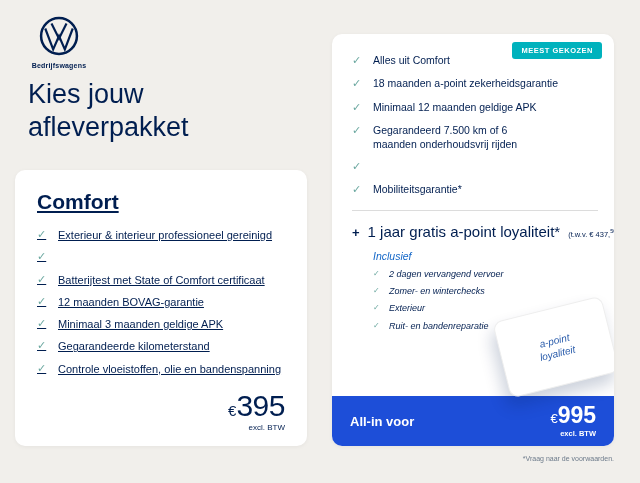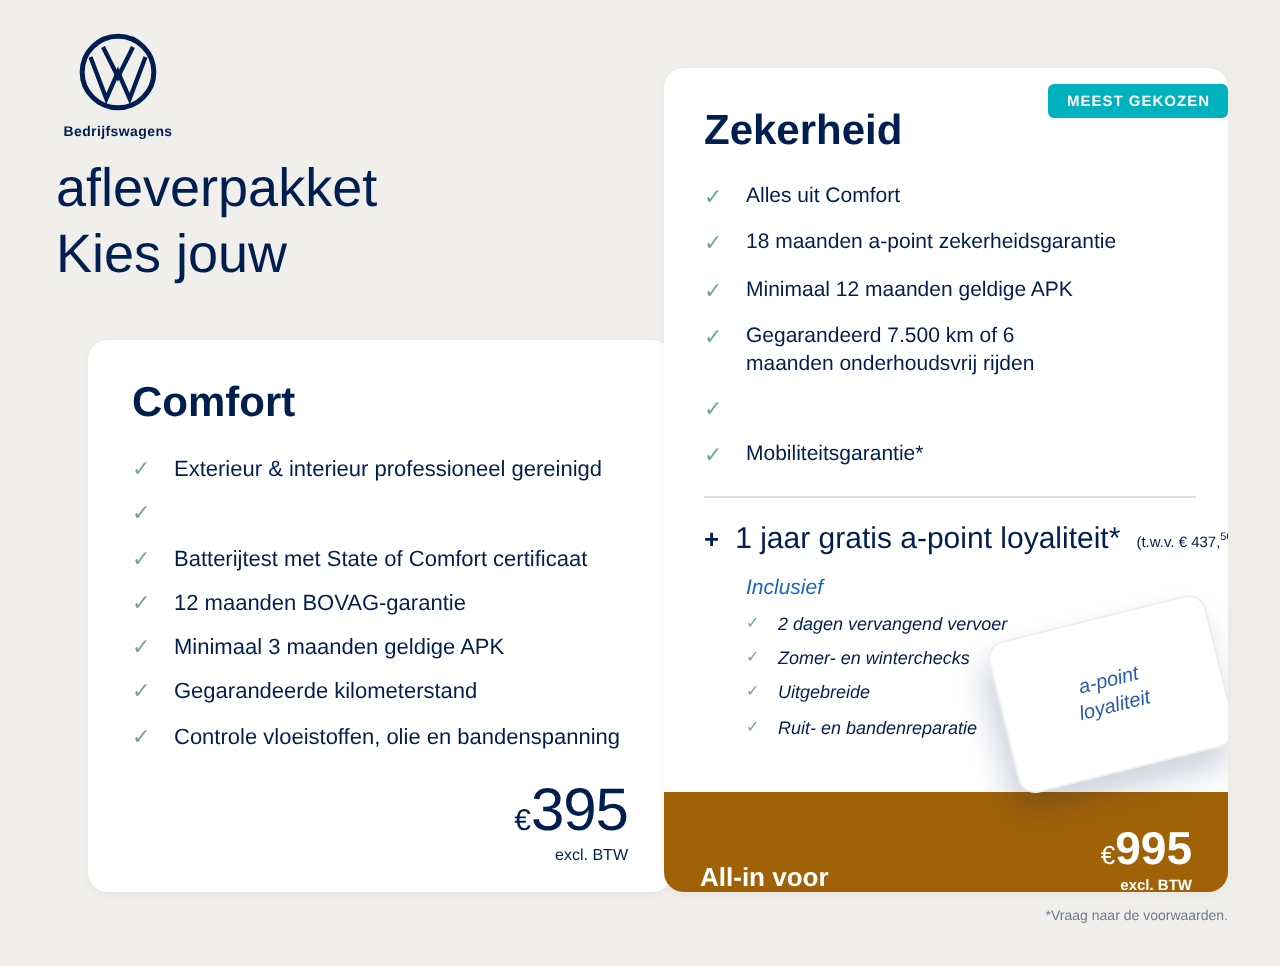--- a/index.html
+++ b/index.html
@@ -14,35 +14,35 @@
 
   
   .brand { position:absolute; left:26px; top:16px; width:66px; text-align:center; }
   .brand-name { font-size:7px; font-weight:bold; letter-spacing:.2px; margin-top:2px; }
 
   
   .page-title { position:absolute; left:28px; top:78px; font-size:27px; line-height:1.22; font-weight:400; }
 
   
   .card { position:absolute; background:#fff; border-radius:10px; box-shadow:0 1px 4px rgba(0,0,0,.05); }
-  .card-comfort { left:44px; top:170px; width:292px; height:276px; padding:20px 22px; }
+  .card-comfort { left:15px; top:170px; width:292px; height:276px; padding:20px 22px;text-decoration:underline; }
   .card-title { font-size:21px; font-weight:bold; margin-bottom:14px; }
 
   .check-item { display:flex; gap:9px; margin-bottom:8px; font-size:11px; line-height:1.3; }
   .check { color:#6aa79f; font-size:11px; line-height:1.3; flex:0 0 12px; font-family:"DejaVu Sans",sans-serif; }
 
   .price { position:absolute; right:22px; bottom:14px; text-align:right; line-height:1; }
   .price .cur { font-size:15px; }
   .price .amt { font-size:30px; letter-spacing:-.5px; }
   .price .note { font-size:8px; margin-top:3px; }
 
   
   .card-zekerheid { left:332px; top:34px; width:282px; height:412px; padding:0; display:flex; flex-direction:column; overflow:hidden; }
   .z-content { position:relative; flex:1; padding:20px 16px 0 20px; }
-  .badge { position:absolute; top:8px; right:0; background:#00b2bd; color:#fff; font-size:7.5px; font-weight:bold; letter-spacing:.5px; padding:4px 9px; border-radius:3px; }
+  .badge { position:absolute; top:8px; right:12px; background:#00b2bd; color:#fff; font-size:7.5px; font-weight:bold; letter-spacing:.5px; padding:4px 9px; border-radius:3px; }
   .z-content .check-item { font-size:10.5px; margin-bottom:9px; padding-right:60px; }
   .z-content .check-item.full { padding-right:10px; }
   .divider { border:none; border-top:1px solid #dcdcdc; margin:12px 0; }
 
   .loyalty-row { display:flex; align-items:baseline; gap:8px; white-space:nowrap; }
   .plus { font-size:13px; font-weight:bold; }
   .loyalty-title { font-size:15px; font-weight:normal; }
   .twv { font-size:7.5px; }
   .twv sup { font-size:5.5px; }
 
@@ -54,21 +54,21 @@
   .loyalty-card {
     position:absolute; right:2px; top:274px; width:112px; height:78px;
     background:#fff; border-radius:9px;
     box-shadow:-5px 9px 16px rgba(0,30,80,.20);
     border:1px solid #eee;
     transform:rotate(-14deg);
     display:flex; align-items:center; justify-content:center;
   }
   .loyalty-card-text { text-align:center; color:#2a5cab; font-size:10px; font-style:italic; line-height:1.3; }
 
-  .allin-bar { height:50px; background:#a16207; color:#fff; display:flex; align-items:flex-end; justify-content:space-between; padding:0 18px; }
+  .allin-bar { height:50px; background:#1d4ed8; color:#fff; display:flex; align-items:center; justify-content:space-between; padding:0 18px; }
   .allin-label { font-size:13px; font-weight:bold; }
   .allin-price { text-align:right; line-height:1; }
   .allin-price .cur { font-size:13px; }
   .allin-price .amt { font-size:23px; font-weight:bold;margin-top:20px; }
   .allin-price .note { font-size:7.5px; font-weight:bold; margin-top:3px; }
 
   .footnote { position:absolute; right:26px; top:455px; font-size:7px; color:#6c7a8a; }
 </style>
 </head>
 <body>
@@ -78,22 +78,22 @@
     <svg viewBox="0 0 48 48" width="40" height="40" aria-hidden="true">
       <circle cx="24" cy="24" r="21.5" fill="none" stroke="#001e50" stroke-width="3"></circle>
       <path d="M15 9 L24 27 L33 9" fill="none" stroke="#001e50" stroke-width="2.6"></path>
       <path d="M7.5 15 L17 40 L24 24 L31 40 L40.5 15" fill="none" stroke="#001e50" stroke-width="2.6"></path>
     </svg>
   </span>
   <div class="brand-name">Bedrijfswagens</div>
 </div>
 
 <h1 class="page-title">
+  <div>Kies jouw</div>
   <div>afleverpakket</div>
-  <div>Kies jouw</div>
 </h1>
 
 <section class="card card-comfort">
   <h2 class="card-title">Comfort</h2>
 
   <div class="check-item">
     <span class="check">✓</span>
     <span>Exterieur &amp; interieur professioneel gereinigd</span>
   </div>
   <div class="check-item">
@@ -124,21 +124,20 @@
     <div>
       <span class="cur">€</span><span class="amt">395</span>
     </div>
     <div class="note">excl. BTW</div>
   </div>
 </section>
 
 <section class="card card-zekerheid">
   <div class="z-content">
     <div class="badge">MEEST GEKOZEN</div>
-    <h2 class="card-title">Zekerheid</h2>
 
     <div class="check-item">
       <span class="check">✓</span>
       <span>Alles uit Comfort</span>
     </div>
     <div class="check-item full">
       <span class="check">✓</span>
       <span>18 maanden a-point zekerheidsgarantie</span>
     </div>
     <div class="check-item full">
@@ -171,21 +170,21 @@
       <div class="sub-item">
         <span class="check">✓</span>
         <span>2 dagen vervangend vervoer</span>
       </div>
       <div class="sub-item">
         <span class="check">✓</span>
         <span>Zomer- en winterchecks</span>
       </div>
       <div class="sub-item">
         <span class="check">✓</span>
-        <span>Uitgebreide</span>
+        <span>Exterieur</span>
       </div>
       <div class="sub-item">
         <span class="check">✓</span>
         <span>Ruit- en bandenreparatie</span>
       </div>
     </div>
 
     <div class="loyalty-card">
       <div class="loyalty-card-text">
         <div>a-point</div>

